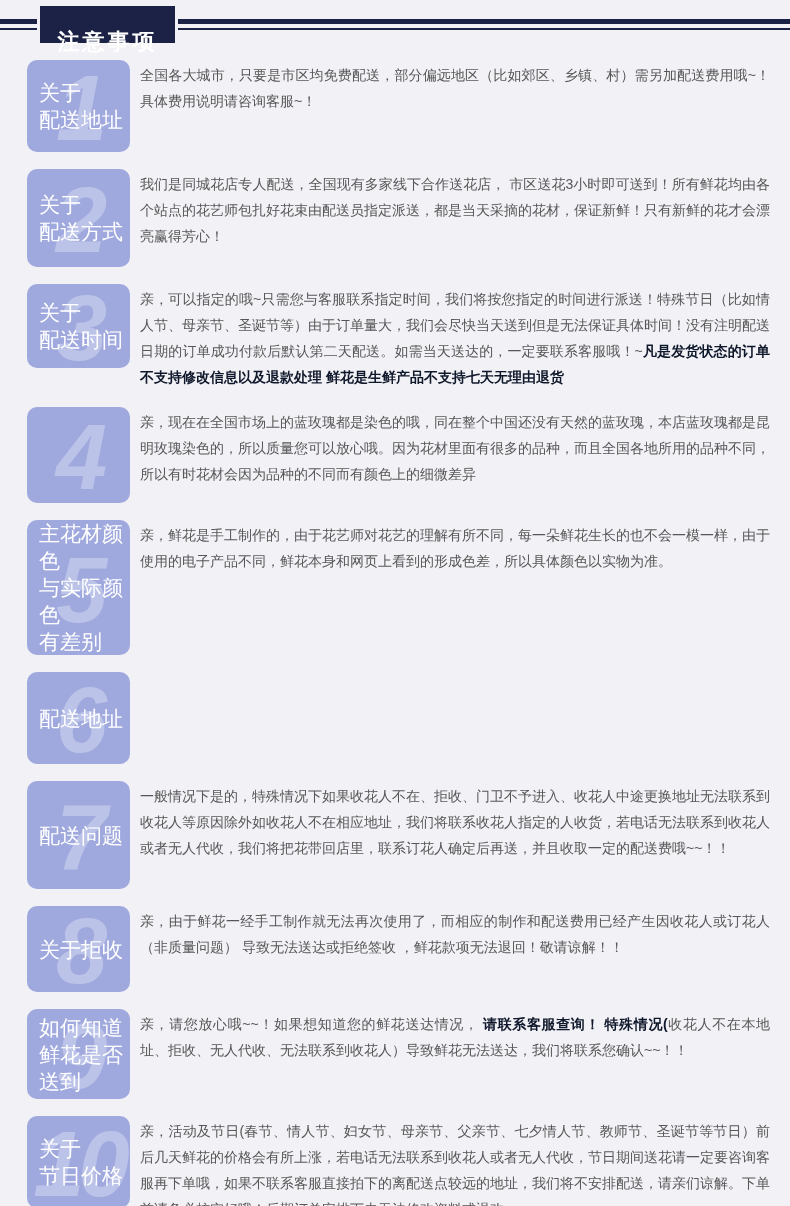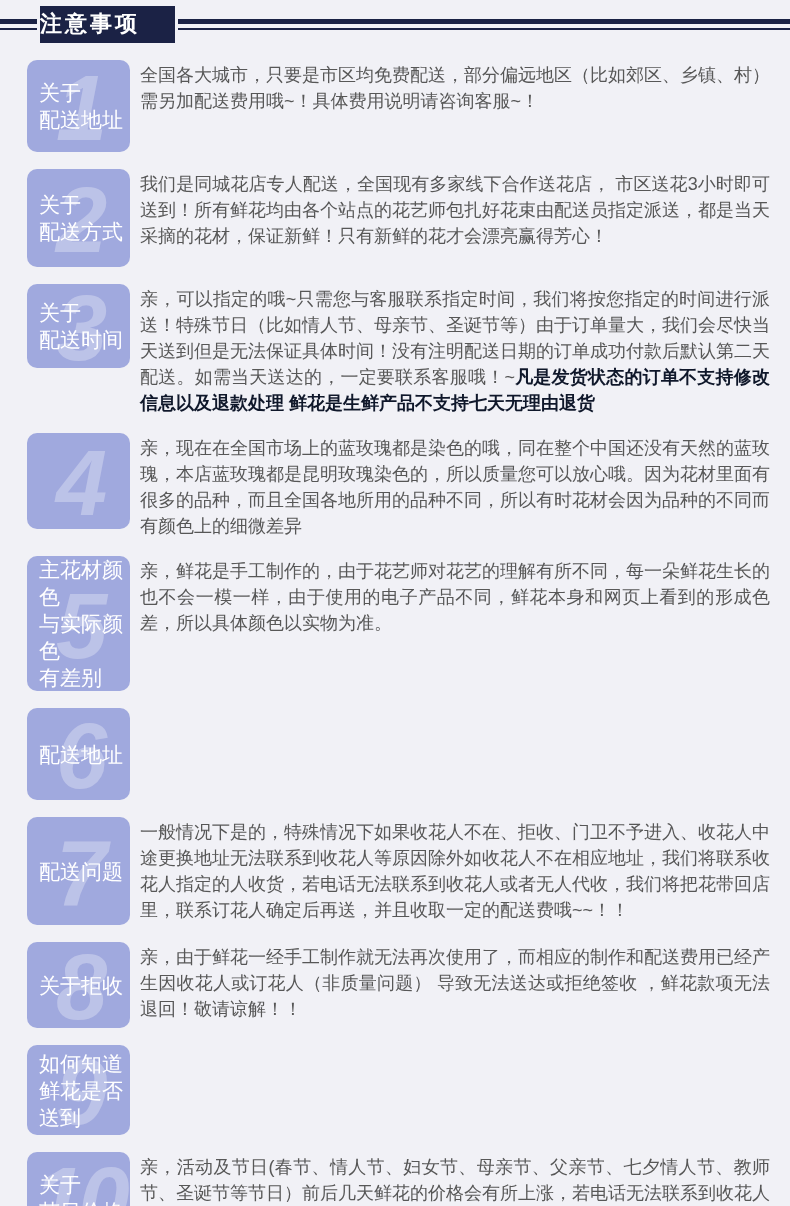--- a/index.html
+++ b/index.html
@@ -23,21 +23,21 @@
   .header-line-thin{position:absolute;top:28px;left:0;right:0;height:2px;background:var(--navy);}
   .header-badge{
     position:absolute;left:37px;top:3px;
     width:141px;height:43px;
     background:var(--navy);
     border:3px solid var(--bg);
   }
   .header-badge .title{
     display:block;width:100%;height:100%;
     color:#fff;font-size:22px;font-weight:bold;
-    letter-spacing:3px;line-height:36px;
+    letter-spacing:3px;text-align:center;line-height:36px;margin-top:18px;
   }
   
   .sections{padding:8px 20px 0 27px;}
   .section{display:flex;align-items:flex-start;margin-bottom:17px;}
   .label-box{
     flex:0 0 103px;width:103px;min-height:92px;
     background:var(--box);
     border-radius:10px;
     position:relative;overflow:hidden;
     display:flex;align-items:center;
@@ -58,21 +58,21 @@
   }
   .label-text{
     position:relative;z-index:1;
     padding-left:12px;padding-right:2px;
     color:#fff;font-weight:normal;
     font-size:21px;line-height:27px;
   }
   .section-text{
     flex:1;
     padding-left:10px;padding-top:2px;
-    font-size:18px;line-height:26px;
+    font-size:14px;line-height:26px;
     color:var(--text);
     text-align:justify;
   }
   .section-text .bold-run{font-weight:bold;color:#0f172a;}
 </style>
 </head>
 <body>
 
 <div class="header">
   <div class="header-line-thick"></div>
@@ -143,20 +143,21 @@
       <span class="label-text">关于拒收</span>
     </div>
     <div class="section-text"><span>亲，由于鲜花一经手工制作就无法再次使用了，而相应的制作和配送费用已经产生因收花人或订花人（非质量问题） 导致无法送达或拒绝签收 ，鲜花款项无法退回！敬请谅解！！</span></div>
   </div>
 
   <div class="section">
     <div class="label-box">
       <span class="num-watermark">9</span>
       <span class="label-text">如何知道<br>鲜花是否<br>送到</span>
     </div>
+    <div class="section-text"><span>亲，请您放心哦~~！如果想知道您的鲜花送达情况， </span><span class="bold-run">请联系客服查询！ 特殊情况(</span><span>收花人不在本地址、拒收、无人代收、无法联系到收花人）导致鲜花无法送达，我们将联系您确认~~！！</span></div>
   </div>
 
   <div class="section">
     <div class="label-box">
       <span class="num-watermark">10</span>
       <span class="label-text">关于<br>节日价格</span>
     </div>
     <div class="section-text"><span>亲，活动及节日(春节、情人节、妇女节、母亲节、父亲节、七夕情人节、教师节、圣诞节等节日）前后几天鲜花的价格会有所上涨，若电话无法联系到收花人或者无人代收，节日期间送花请一定要咨询客服再下单哦，如果不联系客服直接拍下的离配送点较远的地址，我们将不安排配送，请亲们谅解。下单前请务必核实好哦！后期订单安排下去无法修改资料或退改。</span></div>
   </div>
 </div>

